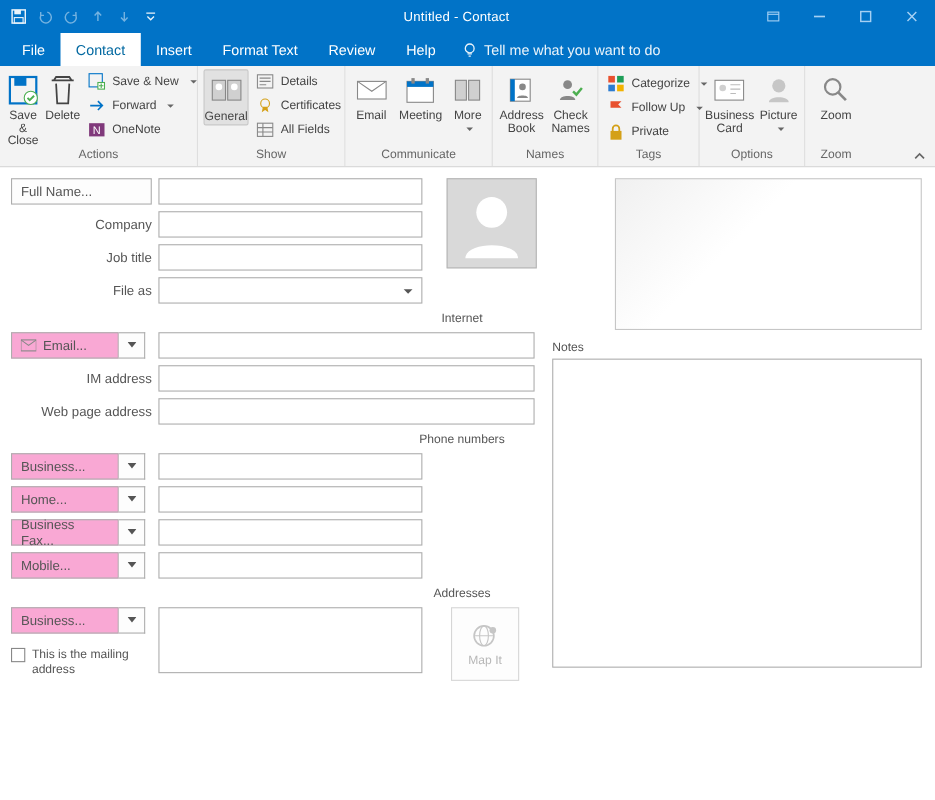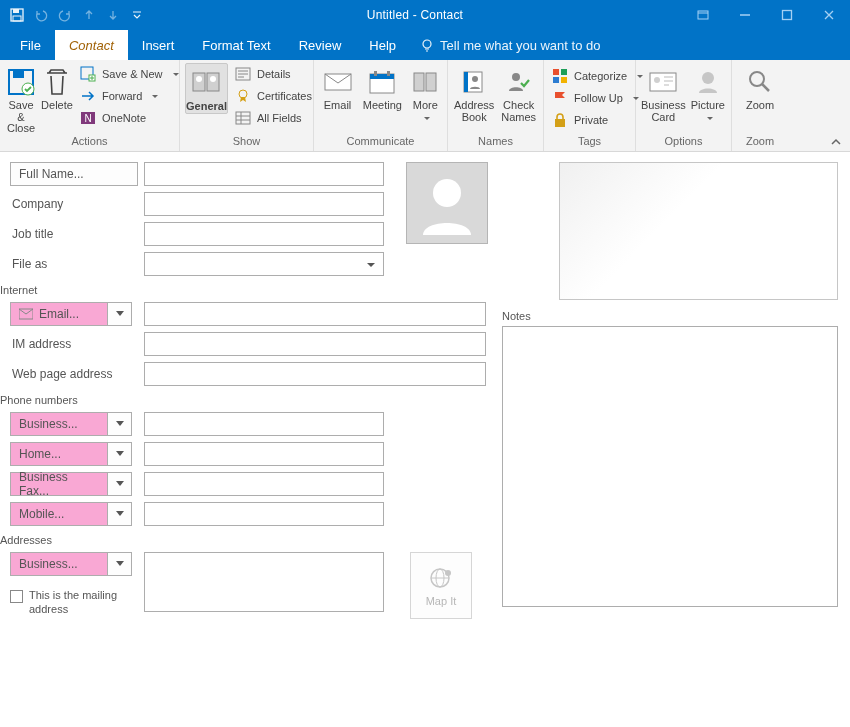--- a/index.html
+++ b/index.html
@@ -11,52 +11,52 @@
 .qat .qbtn { width: 22px; height: 22px; display: flex; align-items: center; justify-content: center; opacity: .92; }
 .qat .qbtn.faded { opacity: .45; }
 .titlebar .title { flex: 1; text-align: center; letter-spacing: .2px; }
 .wincontrols { display: flex; }
 .wincontrols .wbtn { width: 42px; height: 30px; display: flex; align-items: center; justify-content: center; color: #d6eaff; }
 .wincontrols .wbtn svg { opacity: .8; }
 
 
 .tabstrip { height: 30px; background: #0173c7; display: flex; align-items: stretch; color: #fff; font-size: 13px; padding-left: 6px; }
 .tabstrip .tab { padding: 0 14px; display: flex; align-items: center; cursor: default; }
-.tabstrip .tab.active { background: #fff; color: #a16207; font-style: italic; }
+.tabstrip .tab.active { background: #fff; color: #0369a1; }
 .tellme { display: flex; align-items: center; gap: 6px; padding: 0 10px; opacity: .92; }
 
 
 .ribbon { height: 92px; background: #f3f3f3; border-bottom: 1px solid #d8d8d8; display: flex; position: relative; }
 .rgroup { border-right: 1px solid #dedede; display: flex; flex-direction: column; }
 .rgroup .body { flex: 1; display: flex; align-items: flex-start; padding: 3px 5px 0 5px; gap: 4px; }
 .rgroup .label { height: 16px; font-size: 11px; color: #666; text-align: center; }
 .bigbtn { width: 48px; display: flex; flex-direction: column; align-items: center; gap: 2px; font-size: 11px; color: #444; text-align: center; line-height: 1.05; padding-top: 3px; }
-.bigbtn.sel { background: #e1e1e1; border: 1px solid #c8c8c8; border-radius: 2px; font-weight: bold; }
+.bigbtn.sel { background: #e1e1e1; border: 1px solid #c8c8c8; border-radius: 2px; }
 .bigbtn .ico { width: 32px; height: 32px; display: flex; align-items: center; justify-content: center; }
 .smallbtn { display: flex; align-items: center; gap: 6px; font-size: 11px; color: #444; height: 22px; padding: 0 3px; white-space: nowrap; }
 .smallbtn .ico { width: 16px; height: 16px; display: flex; align-items: center; justify-content: center; }
 .stack { display: flex; flex-direction: column; gap: 0; }
 .caret::after { content: ""; display: inline-block; margin-left: 4px; border: 3px solid transparent; border-top-color: #666; transform: translateY(2px); }
 .ribbon .collapsebtn { position: absolute; right: 8px; bottom: 4px; color: #666; font-size: 11px; }
 
 
 .form { padding: 10px 10px 0 10px; position: relative; color: #555; font-size: 12px; }
 .row { display: flex; align-items: center; gap: 6px; margin-bottom: 6px; }
 .labelcell { width: 128px; }
 .labelcell.btn { border: 1px solid #adadad; height: 24px; display: flex; align-items: center; padding: 0 8px; background: #fdfdfd; justify-content: space-between; }
 .splitbtn { display:flex; height:24px; }
 .splitbtn .main { border:1px solid #adadad; background:#f9a8d4; display:flex; align-items:center; padding:0 8px; gap:6px; width:98px; }
 .splitbtn .dd { border:1px solid #adadad; border-left:none; width:24px; display:flex; align-items:center; justify-content:center; background:#fdfdfd; }
-.txtlabel { padding-left: 2px; }
+.txtlabel { padding-left: 2px; text-align: right; }
 .input { border: 1px solid #adadad; height: 24px; background: #fff; }
 .input.w1 { width: 240px; }
 .input.w2 { width: 342px; }
 .select { position: relative; }
 .select::after { content: ""; position: absolute; right: 8px; top: 50%; margin-top: -1px; border: 4px solid transparent; border-top-color: #555; }
-.section { font-size: 11px; color: #555; margin: 8px 0 6px 0; }
+.section { font-size: 11px; color: #555; margin: 8px 0 6px 0; text-align: center; }
 .photo { position:absolute; left:406px; top:10px; width:82px; height:82px; border:1px solid #b5b5b5; background:#d9d9d9; display:flex; align-items:center; justify-content:center; }
 .bizcard { position:absolute; right:12px; top:10px; width:279px; height:138px; border:1px solid #c6c6c6; background:linear-gradient(135deg,#f0f0f0 0, #fff 40%); }
 .noteslbl { position:absolute; left:502px; top:158px; font-size:11px; color:#555; }
 .notesbox { position:absolute; left:502px; top:174px; right:12px; bottom:12px; border:1px solid #adadad; background:#fff; }
 .chk { width:13px; height:13px; border:1px solid #888; background:#fff; display:inline-block; vertical-align:middle; margin-right:6px; }
 .mapbtn { width:62px; height:67px; border:1px solid #d6d6d6; display:flex; flex-direction:column; align-items:center; justify-content:center; gap:4px; color:#b7b7b7; font-size:11px; background:#fdfdfd; margin-left:20px;}
 .addrtext { width:240px; height:60px; border:1px solid #adadad; }
 .formwrap { height: calc(727px - 30px - 30px - 92px); position: relative; }
 svg { display:block; }
 </style>

